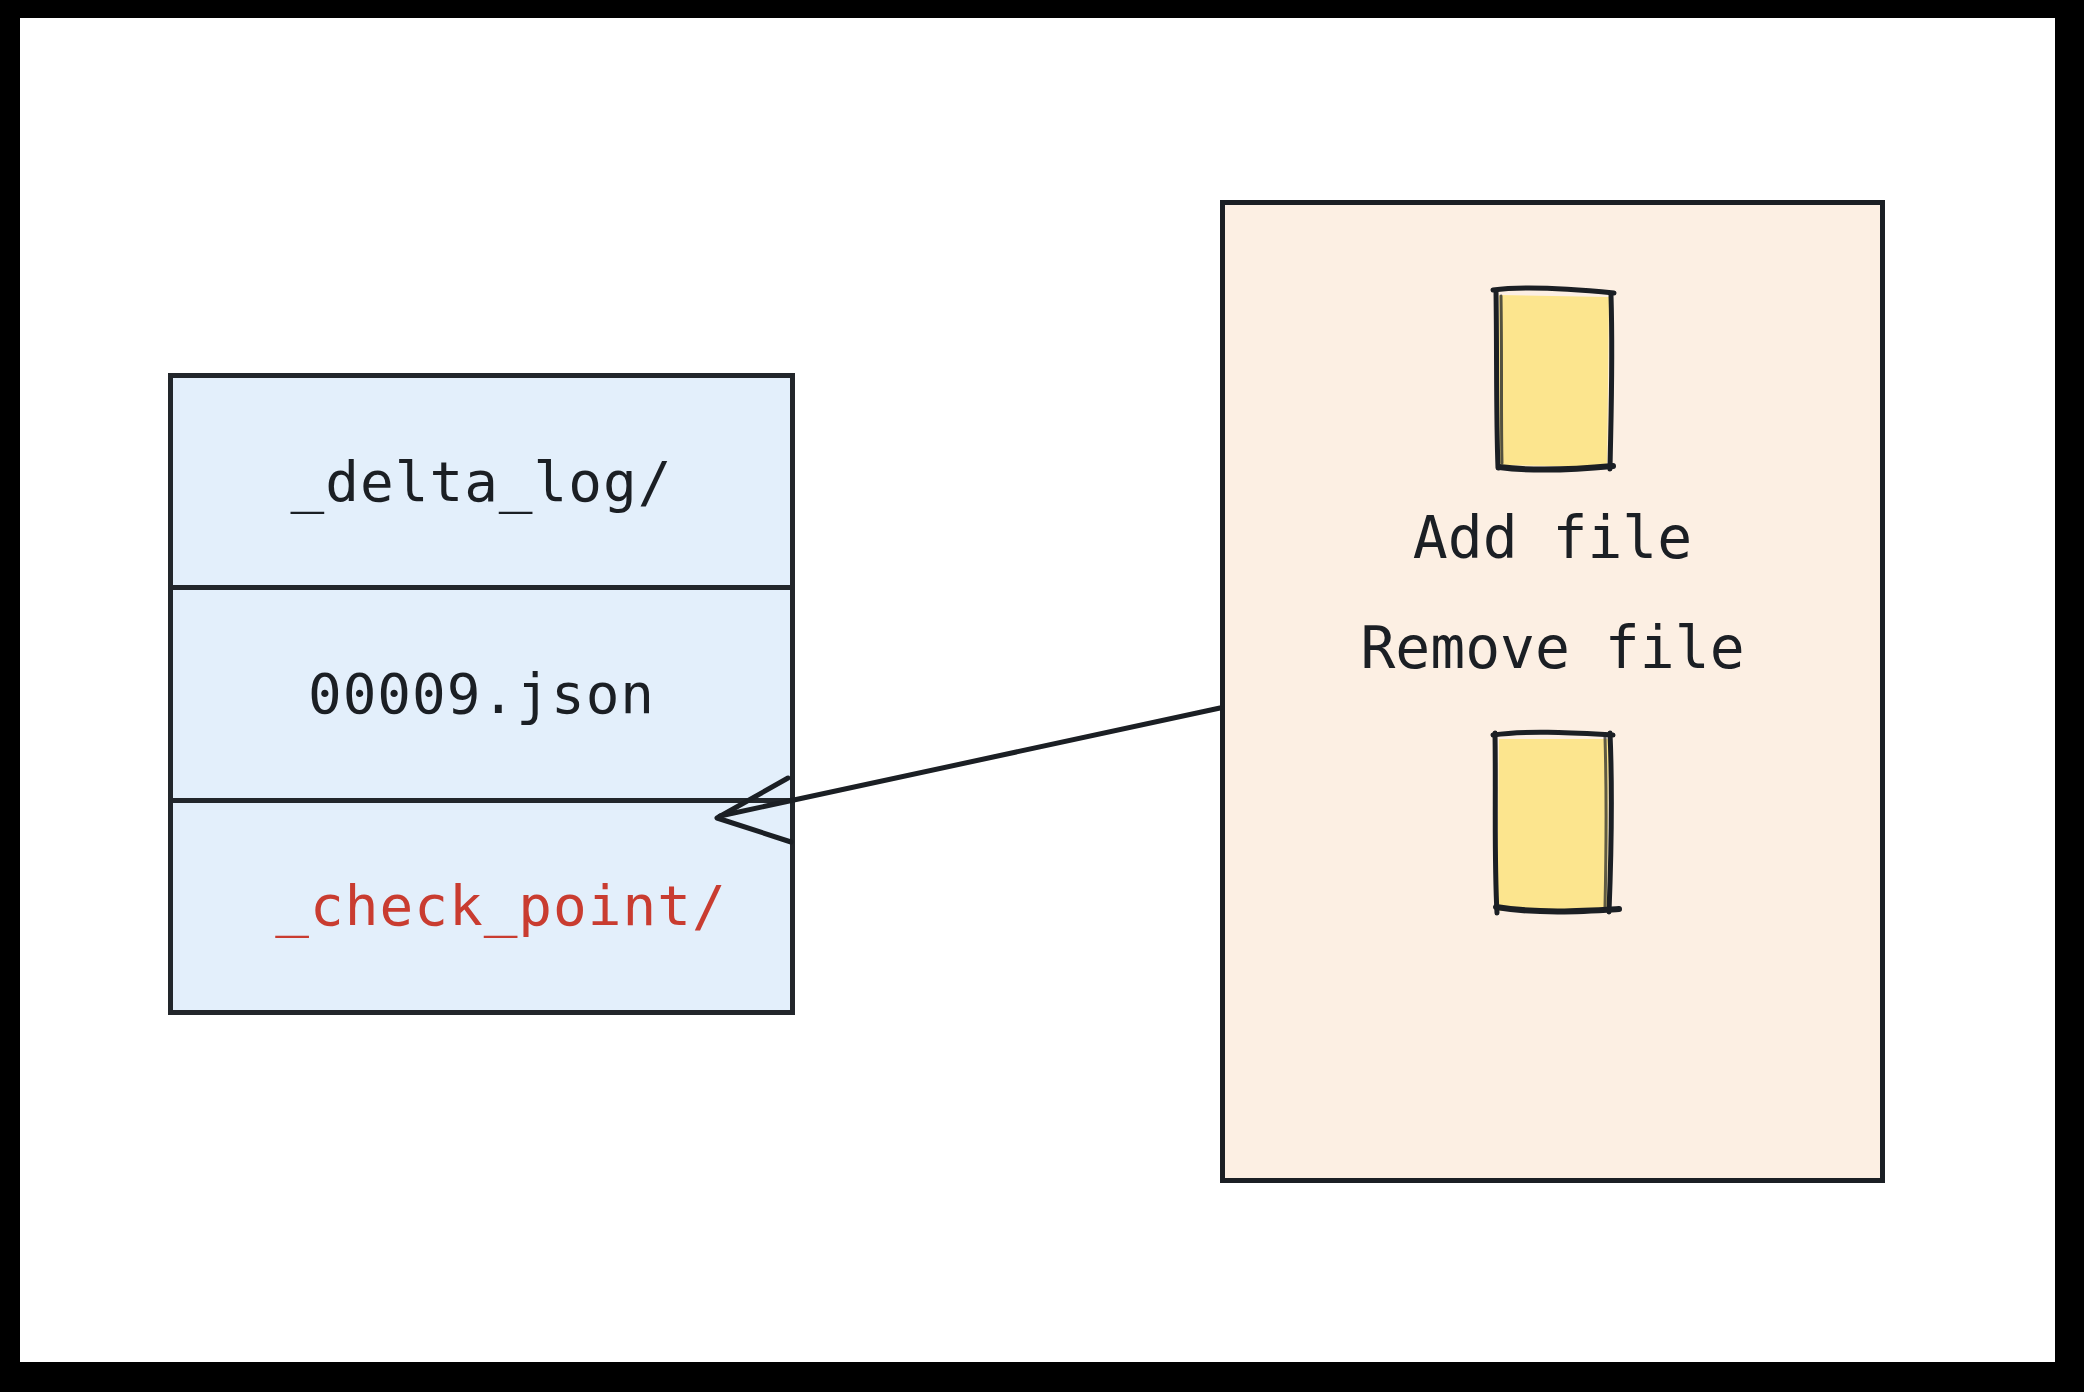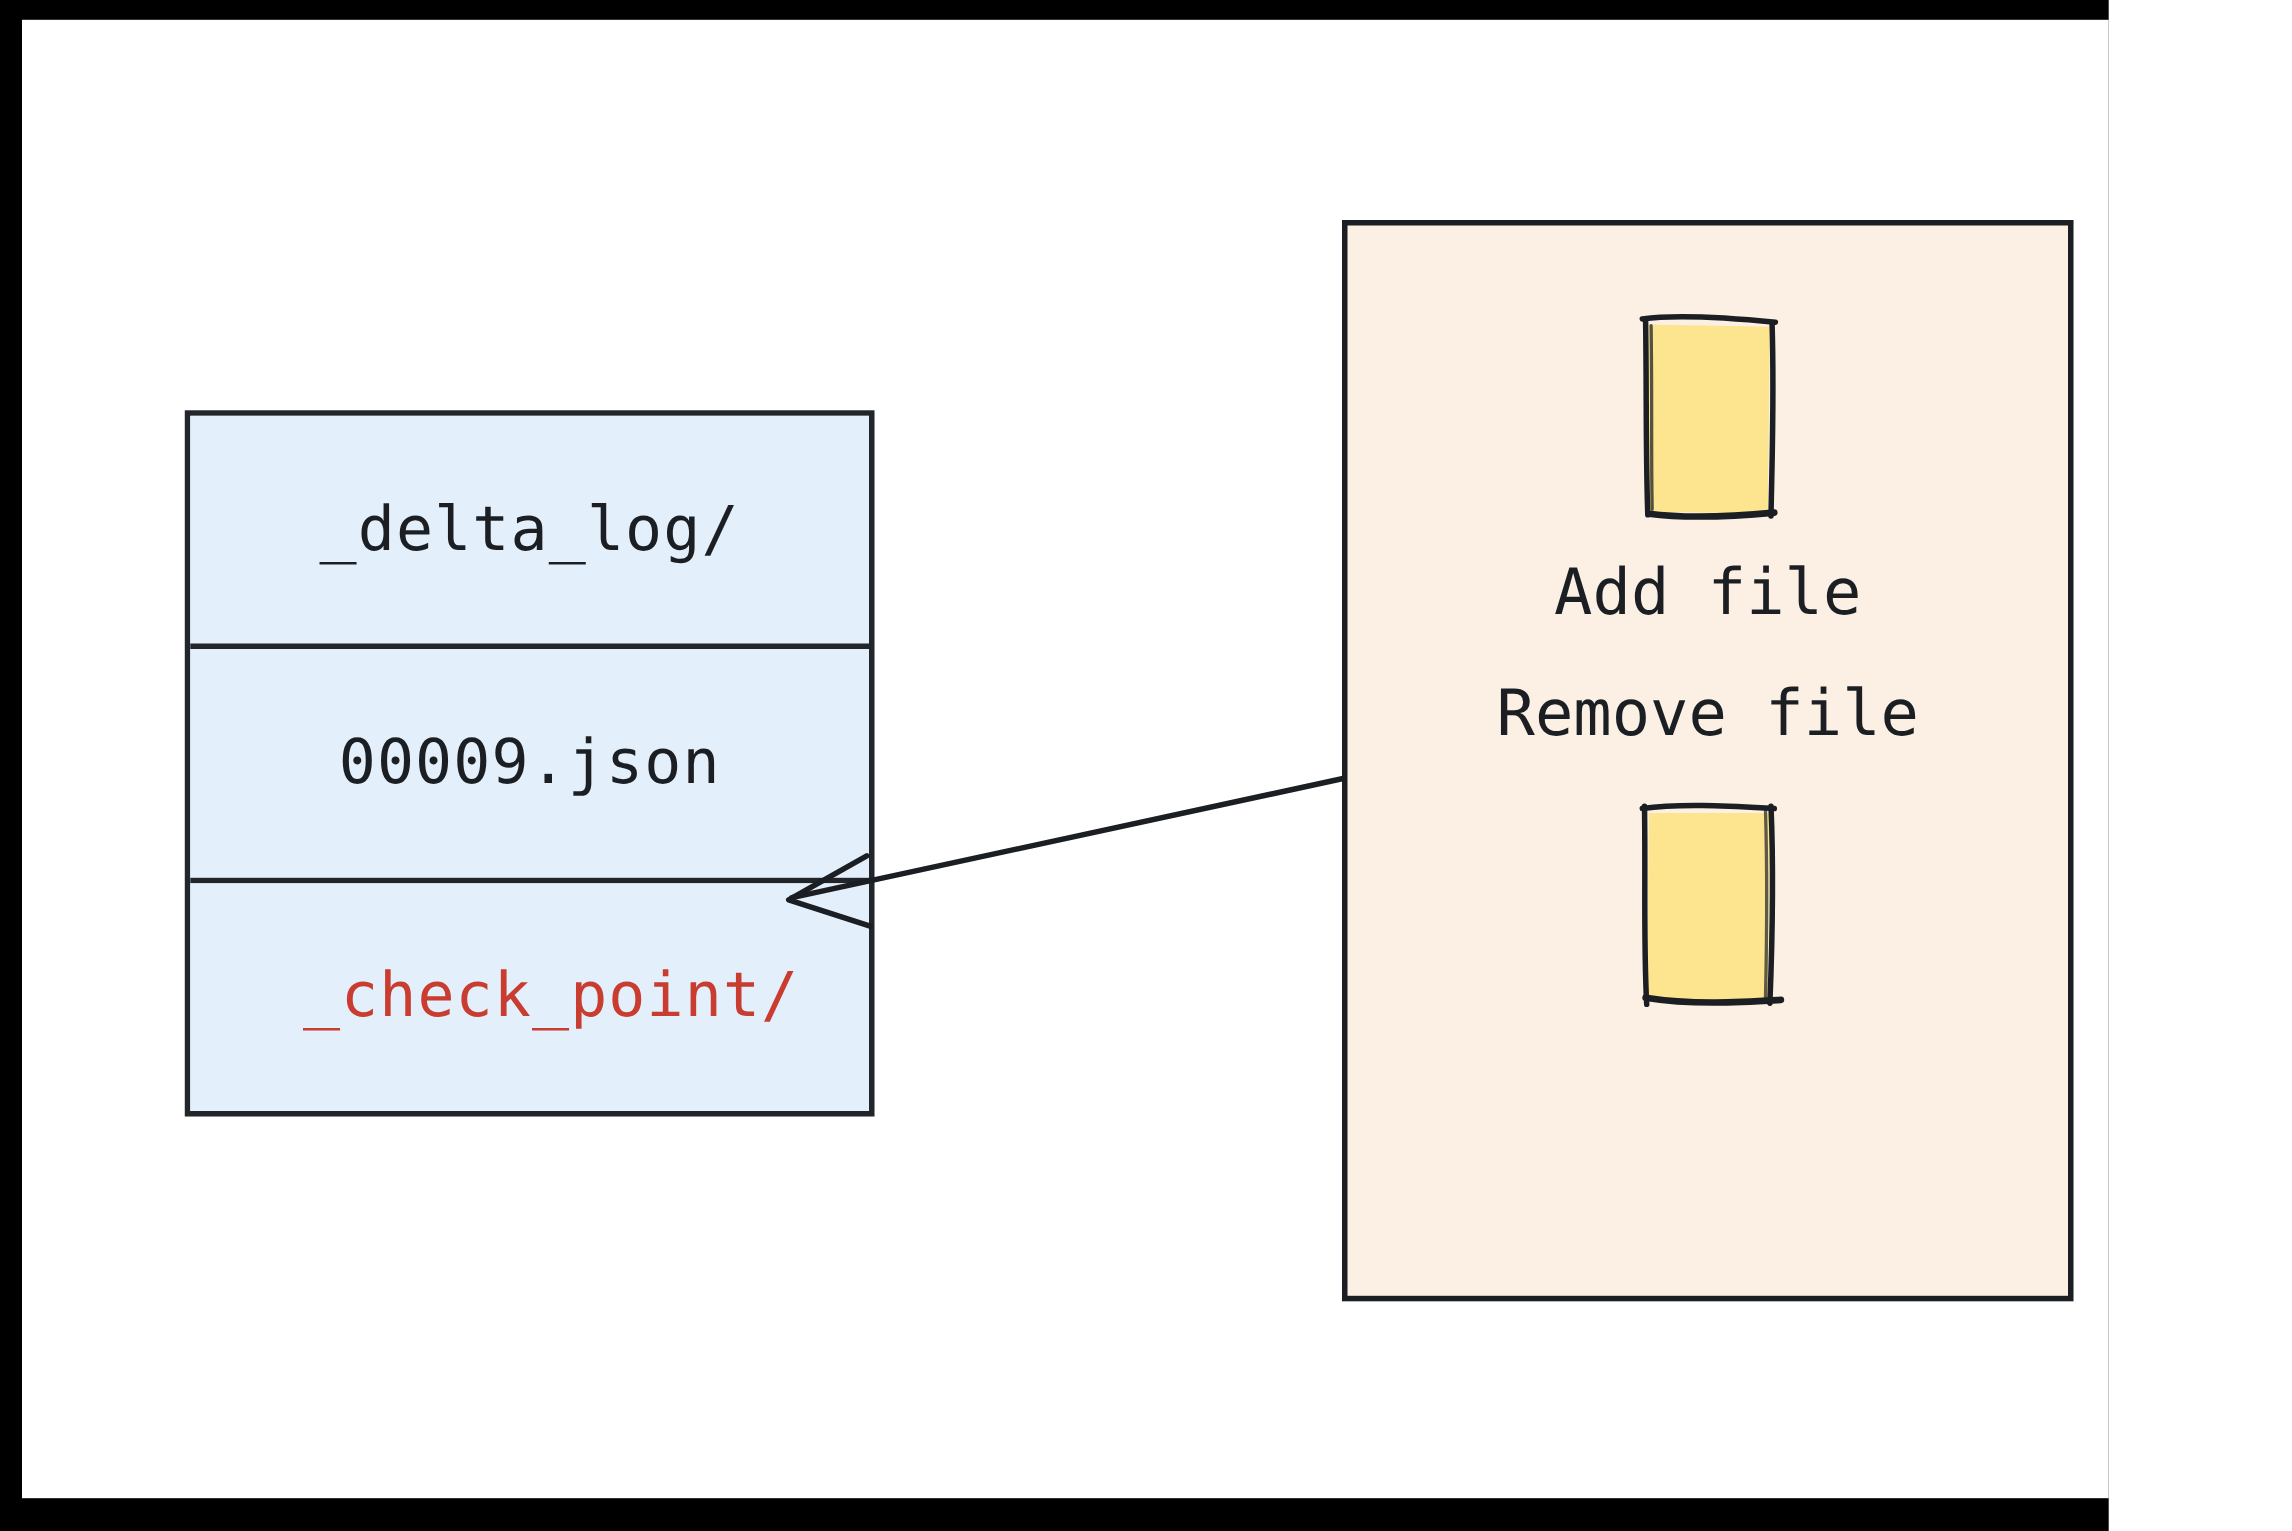--- a/index.html
+++ b/index.html
@@ -2,21 +2,21 @@
 <html><head>
 <meta charset="utf-8">
 <style>
   html, body {
     margin: 0;
     padding: 0;
     background: #ffffff;
   }
   #canvas {
     position: relative;
-    width: 1917px;
+    width: 2084px;
     height: 1392px;
     background: #000000;
     overflow: hidden;
     font-family: "DejaVu Sans Mono", monospace;
   }
   
   #page {
     position: absolute;
     left: 20px;
     top: 18px;

